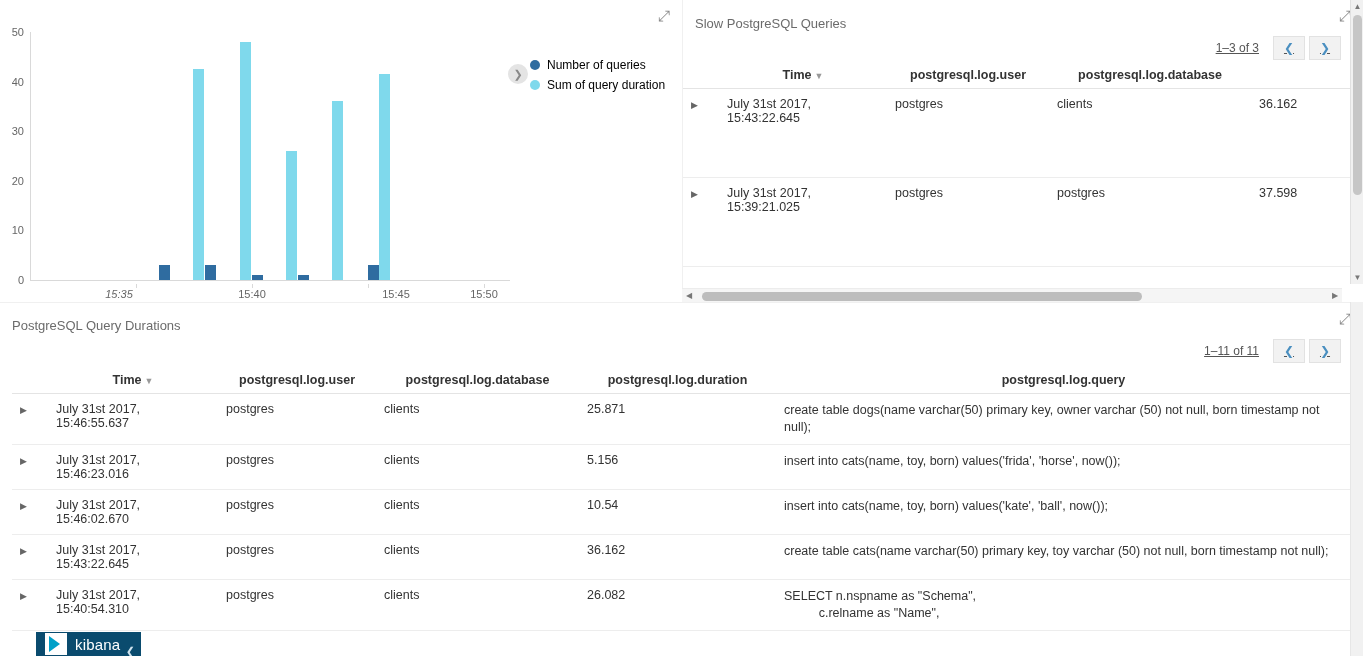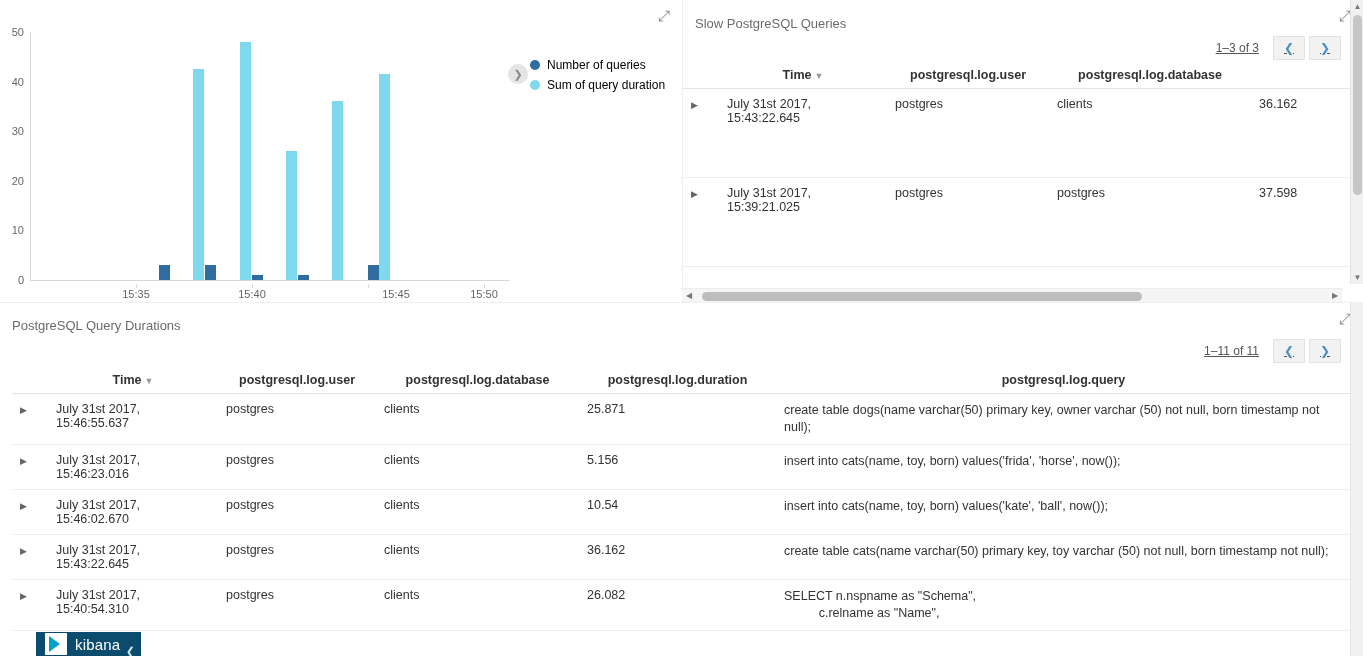--- a/index.html
+++ b/index.html
@@ -303,21 +303,21 @@
     <div class="y-axis-line"></div>
     <div class="x-axis-line"></div>
     <div class="plot" id="plot">
         <div class="ytick" style="top: 248px;">0</div>
         <div class="ytick" style="top: 198.4px;">10</div>
         <div class="ytick" style="top: 148.8px;">20</div>
         <div class="ytick" style="top: 99.2px;">30</div>
         <div class="ytick" style="top: 49.6px;">40</div>
         <div class="ytick" style="top: 0px;">50</div>
         <div class="xtick-mark" style="left: 106px;"></div>
-        <div class="xtick" style="left: 106px;">15:35</div>
+        <div class="xtick" style="left: 89px; font-style: italic;">15:35</div>
         <div class="xtick-mark" style="left: 222px;"></div>
         <div class="xtick" style="left: 222px;">15:40</div>
         <div class="xtick-mark" style="left: 338px;"></div>
         <div class="xtick" style="left: 338px; margin-left: 28px;">15:45</div>
         <div class="xtick-mark" style="left: 454px;"></div>
         <div class="xtick" style="left: 454px;">15:50</div>
         <div class="bar" title="Number of queries: 3" style="left: 129px; width: 11px; height: 14.88px; background: rgb(47, 108, 160);"></div>
         <div class="bar" title="Number of queries: 3" style="left: 175.4px; width: 11px; height: 14.88px; background: rgb(47, 108, 160);"></div>
         <div class="bar" title="Number of queries: 1" style="left: 221.8px; width: 11px; height: 4.96px; background: rgb(47, 108, 160);"></div>
         <div class="bar" title="Number of queries: 1" style="left: 268.2px; width: 11px; height: 4.96px; background: rgb(47, 108, 160);"></div>

